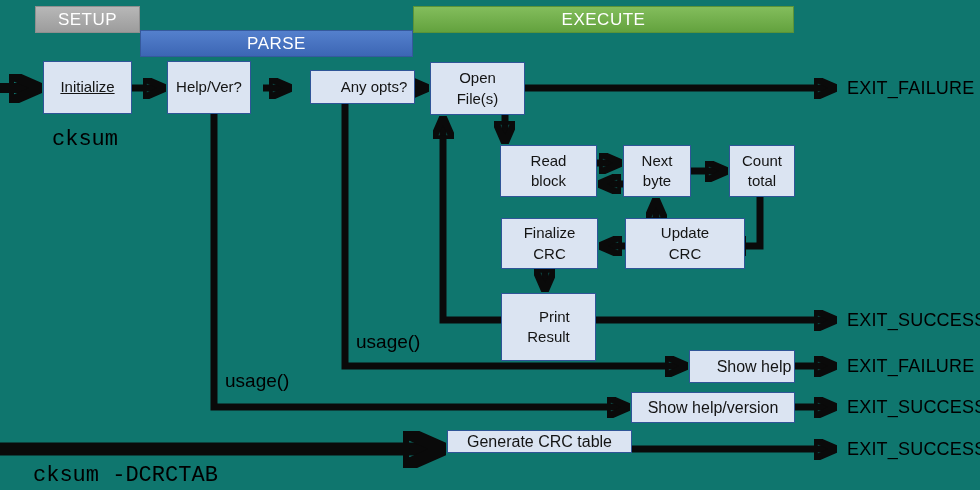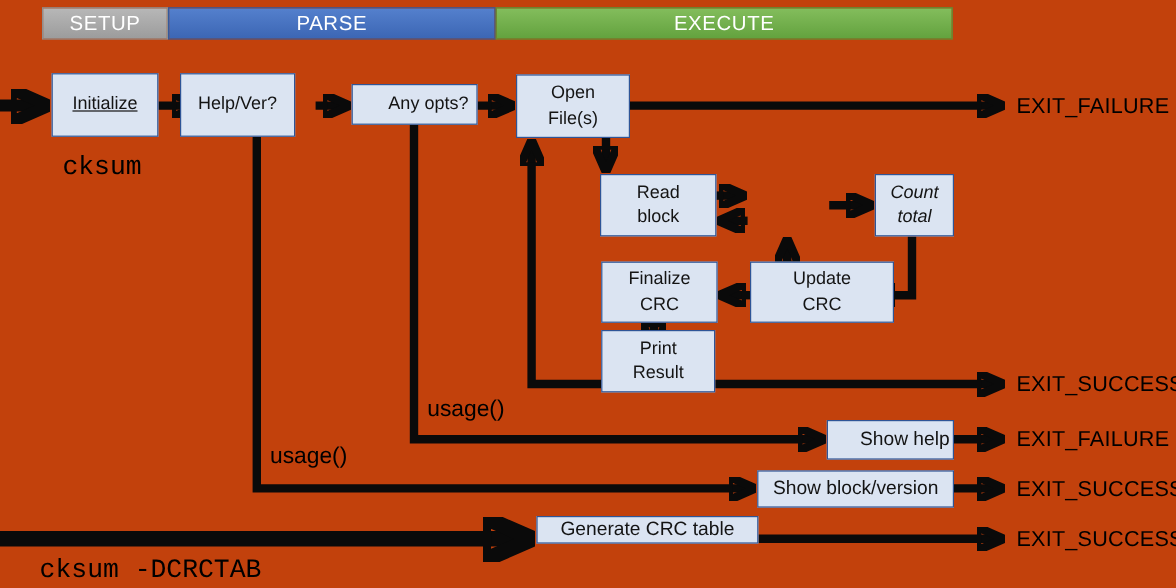--- a/index.html
+++ b/index.html
@@ -1,31 +1,31 @@
 <!DOCTYPE html>
 <html><head>
 <meta charset="utf-8">
 <style>
   html,body{margin:0;padding:0;background:#fff;}
   #stage{
     position:relative;
     width:980px;height:490px;
-    background:#c2410c;
+    background:#0f766e;
     font-family:"Liberation Sans", sans-serif;
     overflow:hidden;
   }
   
   .bar-seg{
     position:absolute;top:6px;height:27px;
     display:flex;align-items:center;justify-content:center;
     color:#ffffff;font-size:17px;letter-spacing:.5px;
     box-sizing:border-box;
   }
   .bar-setup{left:35px;width:105px;background:linear-gradient(180deg,#b7b7b7,#9c9c9c);border:1px solid #8f8f8f;}
-  .bar-parse{left:140px;width:273px;background:linear-gradient(180deg,#5480cd,#3c66b4);border:1px solid #35599c;}
+  .bar-parse{left:140px;width:273px;background:linear-gradient(180deg,#5480cd,#3c66b4);border:1px solid #35599c;margin-top:24px;}
   .bar-execute{left:413px;width:381px;background:linear-gradient(180deg,#83bd5c,#63a23e);border:1px solid #5a9338;}
   
   .node{
     position:absolute;box-sizing:border-box;
     background:#dbe4f2;border:1.6px solid #2f5597;
     display:flex;align-items:center;justify-content:center;
     text-align:center;color:#141414;font-size:15px;line-height:1.35;
     white-space:pre-line;
   }
   
@@ -82,36 +82,38 @@
     <path d="M596,320 H836" stroke-width="7" marker-end="url(#ah)"></path>
     <path d="M345,104 V366 H687" stroke-width="7" marker-end="url(#ah)"></path>
     <path d="M795,366 H836" stroke-width="7" marker-end="url(#ah)"></path>
     <path d="M214,114 V407 H629" stroke-width="7" marker-end="url(#ah)"></path>
     <path d="M795,407 H836" stroke-width="7" marker-end="url(#ah)"></path>
     <path d="M0,449 H443" stroke-width="13" marker-end="url(#ah)"></path>
     <path d="M632,449 H836" stroke-width="7" marker-end="url(#ah)"></path>
   </svg>
 
   <div class="node" style="left:43px;top:61px;width:89px;height:53px;text-decoration:underline;">Initialize</div>
-  <div class="node" style="left:150px;top:61px;width:96px;height:53px;">Help/Ver?</div>
-  <div class="node" style="left:293px;top:70px;width:105px;height:34px;padding-left:23px;">Any opts?</div>
+  <div class="node" style="left:167px;top:61px;width:84px;height:53px;">Help/Ver?</div>
+  <div class="node" style="left:310px;top:70px;width:105px;height:34px;padding-left:23px;">Any opts?</div>
   <div class="node" style="left:430px;top:62px;width:95px;height:53px;">Open
 File(s)</div>
   <div class="node" style="left:500px;top:145px;width:97px;height:52px;">Read
 block</div>
-  <div class="node" style="left:729px;top:145px;width:66px;height:52px;font-style:italic;">Count
+  <div class="node" style="left:623px;top:145px;width:68px;height:52px;">Next
+byte</div>
+  <div class="node" style="left:729px;top:145px;width:66px;height:52px;">Count
 total</div>
   <div class="node" style="left:501px;top:218px;width:97px;height:51px;">Finalize
 CRC</div>
   <div class="node" style="left:625px;top:218px;width:120px;height:51px;">Update
 CRC</div>
-  <div class="node" style="left:501px;top:275px;width:95px;height:52px;">Print
+  <div class="node" style="left:501px;top:293px;width:95px;height:68px;text-align:right;">Print
 Result</div>
   <div class="node" style="left:689px;top:350px;width:106px;height:33px;font-size:16px;padding-left:24px;">Show help</div>
-  <div class="node" style="left:631px;top:392px;width:164px;height:31px;font-size:16px;">Show block/version</div>
+  <div class="node" style="left:631px;top:392px;width:164px;height:31px;font-size:16px;">Show help/version</div>
   <div class="node" style="left:447px;top:430px;width:185px;height:23px;font-size:16px;">Generate CRC table</div>
 
   <div class="exit-label" style="top:77px;">EXIT_FAILURE</div>
   <div class="exit-label" style="top:309px;">EXIT_SUCCESS</div>
   <div class="exit-label" style="top:355px;">EXIT_FAILURE</div>
   <div class="exit-label" style="top:396px;">EXIT_SUCCESS</div>
   <div class="exit-label" style="top:438px;">EXIT_SUCCESS</div>
 
   <div class="mono-label" style="left:52px;top:127px;">cksum</div>
   <div class="usage-label" style="left:356px;top:331px;">usage()</div>

